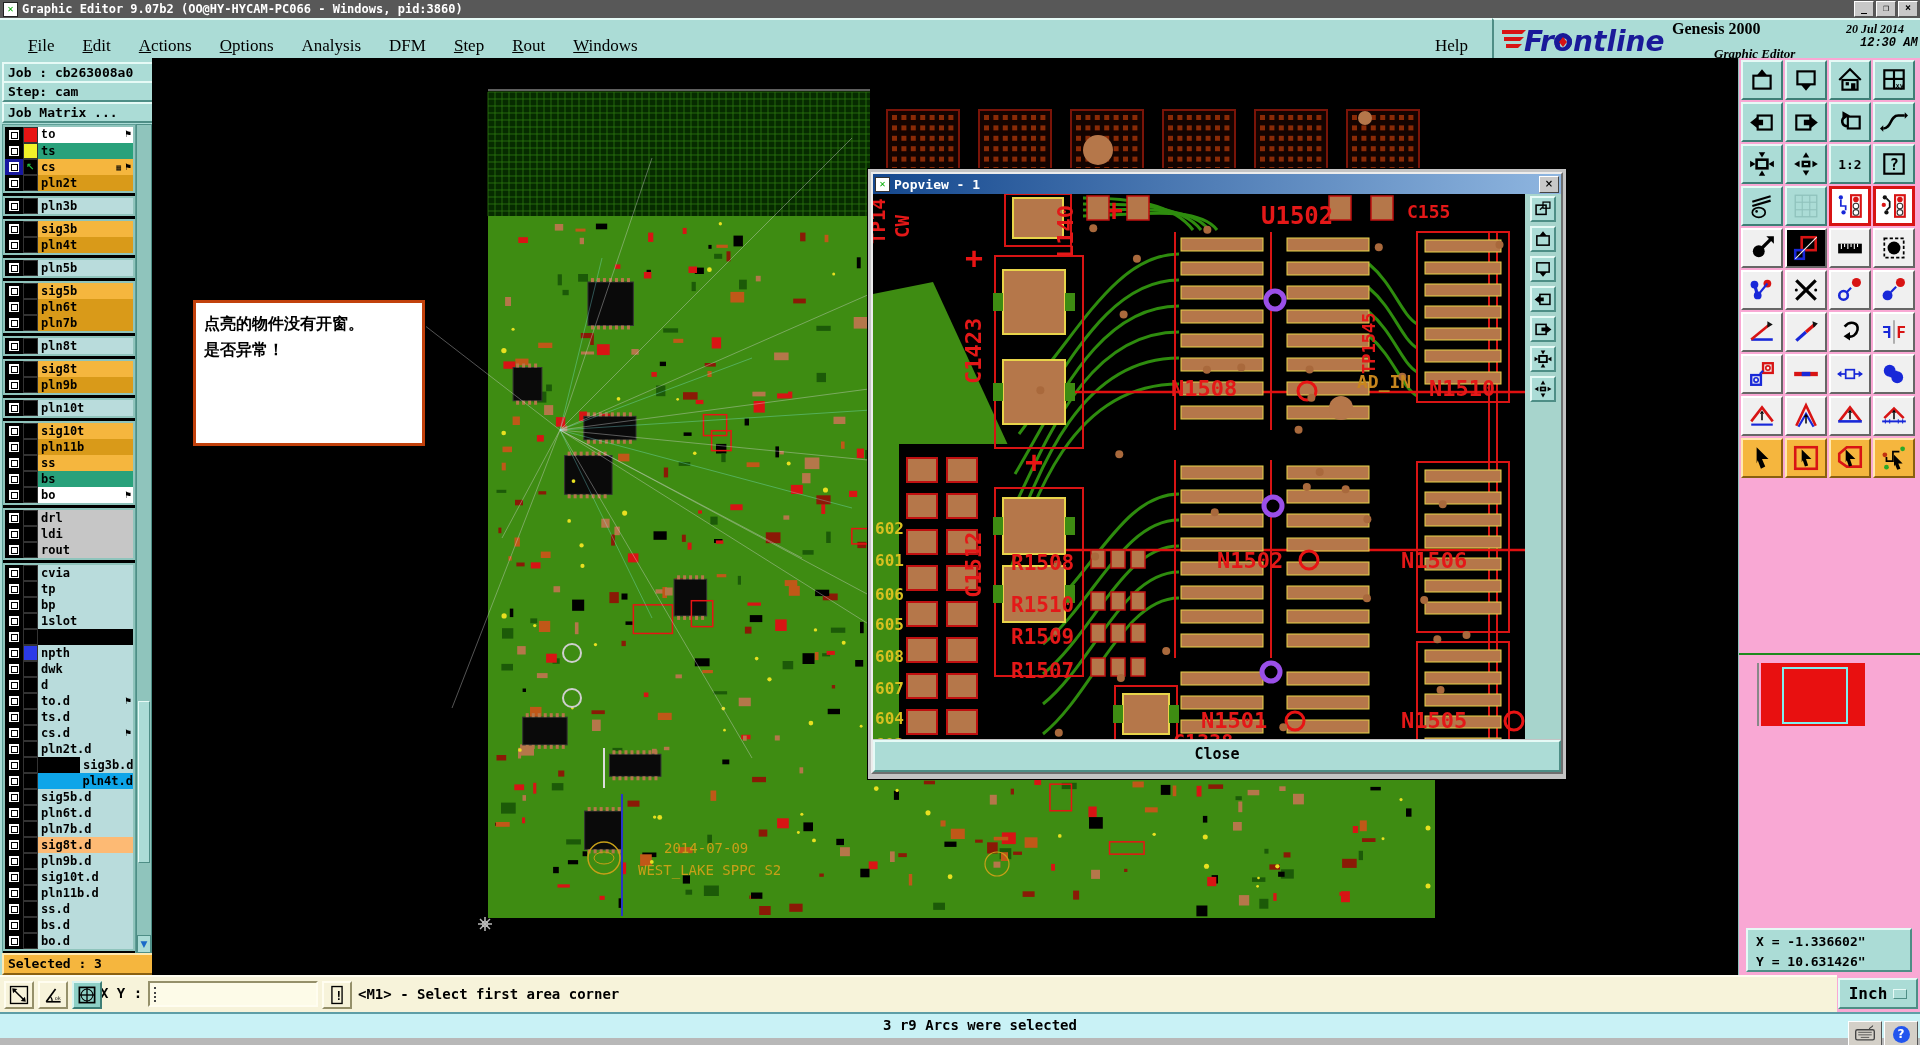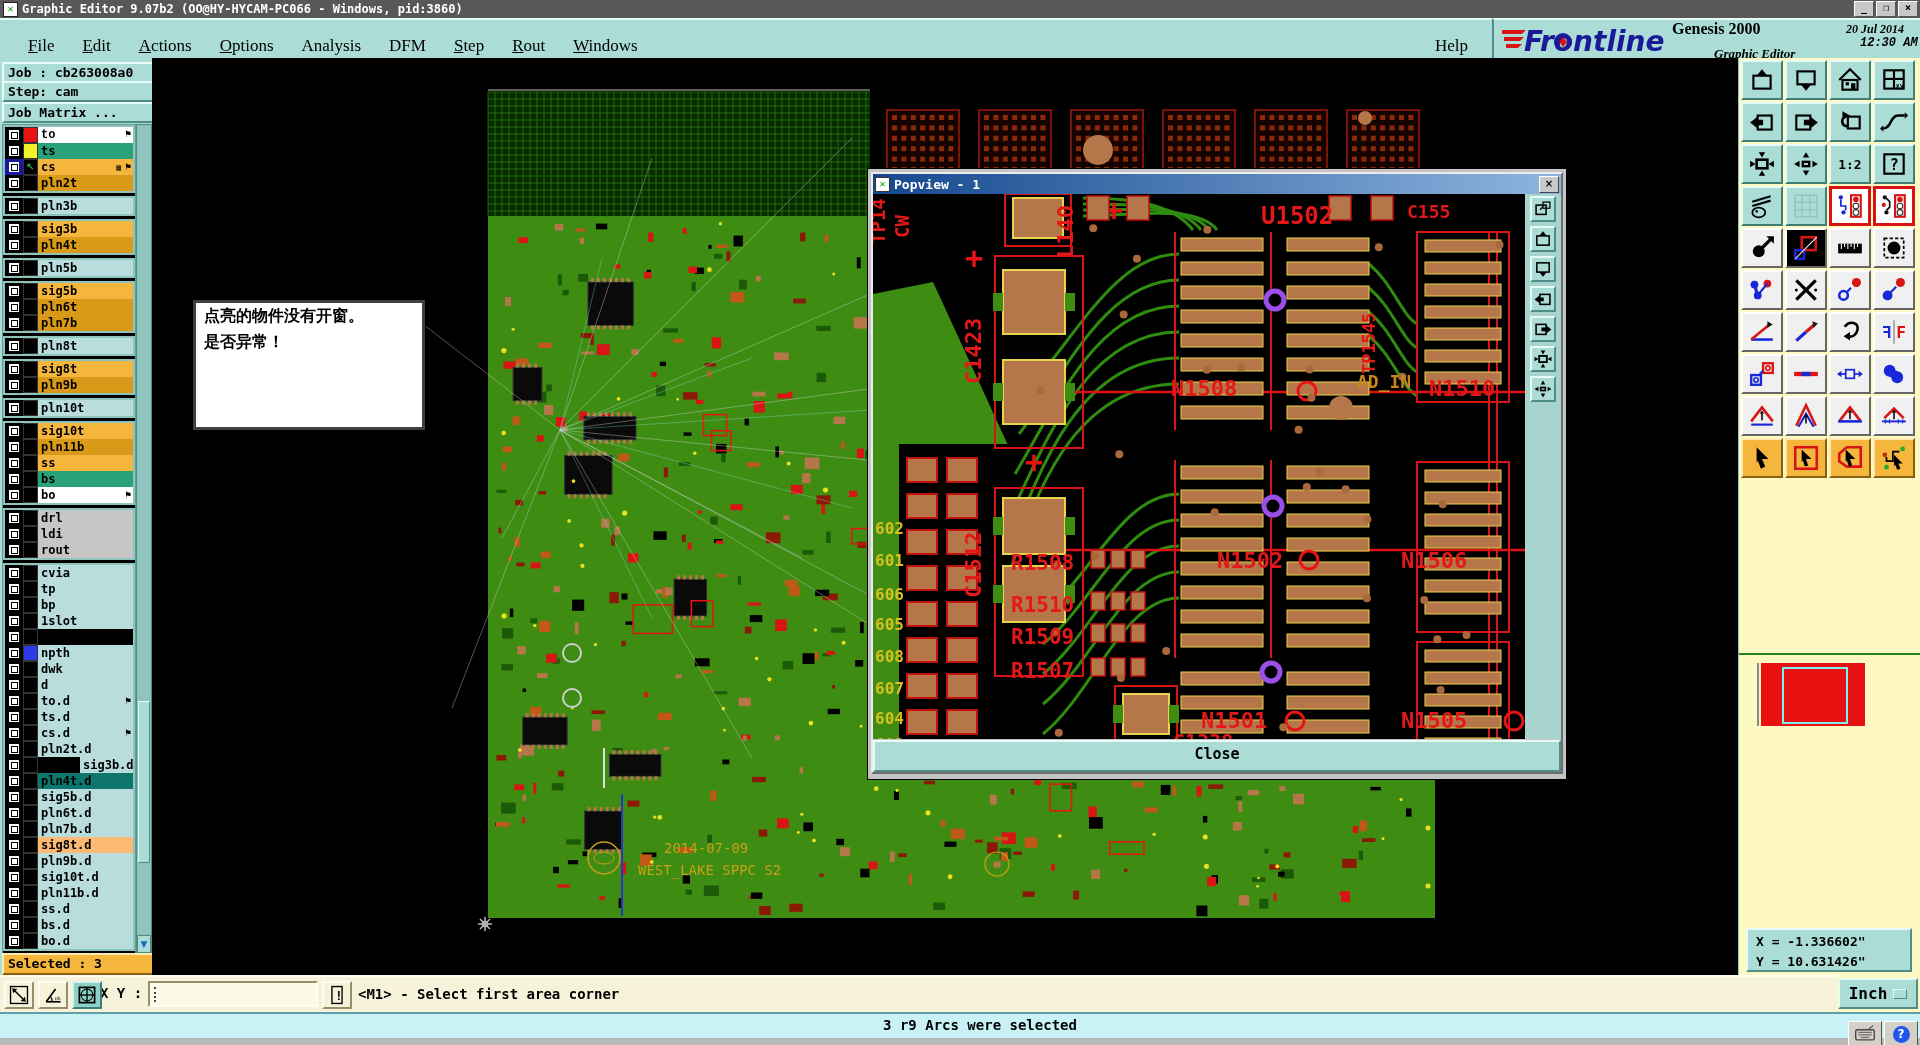--- a/index.html
+++ b/index.html
@@ -59,21 +59,21 @@
           border-top:1px solid #E6FAF6;border-left:1px solid #E6FAF6;border-right:1px solid #4E8E86;border-bottom:1px solid #4E8E86;}
   .larrow{position:absolute;left:0px;top:810px;width:12px;height:16px;background:#ABDCD6;text-align:center;
           font:9px/16px "DejaVu Sans",sans-serif;color:#1A6AC8;border:1px solid #4E8E86;}
   .selectedbar{position:absolute;left:2px;top:895px;width:144px;height:18px;background:#F5B63E;
                border-top:2px solid #FFE9B0;border-left:2px solid #FFE9B0;
                border-right:2px solid #8A6010;border-bottom:2px solid #8A6010;
                font:bold 13px/18px "DejaVu Sans Mono",monospace;padding-left:4px;}
   
   .canvas{top:58px;left:152px;width:1586px;height:917px;background:#000;}
   .msgbox{position:absolute;left:41px;top:242px;width:210px;height:124px;background:#fff;
-          border:3px solid #404040;outline:1px solid #000;padding:0 8px;
+          border:3px solid #c2410c;outline:1px solid #000;padding:8px 8px;
           font:bold 16px/26px "DejaVu Sans",sans-serif;color:#000;}
   
   .popview{top:168px;left:867px;width:700px;height:612px;background:#C4C4C4;
            border:1px solid #000;box-sizing:border-box;padding:3px;}
   .popframe{border-top:2px solid #ECECEC;border-left:2px solid #ECECEC;
             border-right:2px solid #6E6E6E;border-bottom:2px solid #6E6E6E;height:602px;box-sizing:border-box;
             display:flex;flex-direction:column;}
   .poptitle{height:20px;background:linear-gradient(90deg,#15488E,#8FB6E0);display:flex;align-items:center;flex:none;}
   .popicon{width:13px;height:13px;background:#fff;margin:0 4px 0 2px;border:1px solid #333;
            color:#0a0;font:bold 10px/11px "DejaVu Sans Mono",monospace;text-align:center;}
@@ -85,21 +85,21 @@
   .poppcb{width:652px;height:100%;background:#000;flex:none;overflow:hidden;}
   .poptools{flex:1;background:#A7D4CC;display:flex;flex-direction:column;align-items:center;padding-top:2px;gap:4px;}
   .ptool{width:26px;height:26px;background:#ABDCD6;flex:none;
          border-top:2px solid #E6FAF6;border-left:2px solid #E6FAF6;border-right:2px solid #4E8E86;border-bottom:2px solid #4E8E86;
          display:flex;align-items:center;justify-content:center;box-sizing:border-box;}
   .ptool svg{width:20px;height:20px;}
   .popclose{height:28px;flex:none;background:#ACDCD6;margin-top:1px;
             border-top:2px solid #E6FAF6;border-left:2px solid #E6FAF6;border-right:2px solid #4E8E86;border-bottom:2px solid #4E8E86;
             font:bold 15px/24px "DejaVu Sans Mono",monospace;text-align:center;}
   
-  .rightpanel{top:58px;left:1738px;width:182px;height:987px;background:#fef9c3;border-left:1px solid #8FC2BC;}
+  .rightpanel{top:58px;left:1738px;width:182px;height:987px;background:#f9a8d4;border-left:1px solid #8FC2BC;}
   .tgrid{position:absolute;left:2px;top:2px;display:grid;grid-template-columns:repeat(4,44px);grid-auto-rows:42px;}
   .tbtn{width:42px;height:40px;box-sizing:border-box;display:flex;align-items:center;justify-content:center;
         border-top:2px solid #E6FAF6;border-left:2px solid #E6FAF6;border-right:2px solid #3E7E76;border-bottom:2px solid #3E7E76;
         background:#ABDCD6;}
   .tbtn.white{background:#F0F0F0;border-top-color:#fff;border-left-color:#fff;border-right-color:#666;border-bottom-color:#666;}
   .tbtn.blackface{background:#000;border-top-color:#fff;border-left-color:#fff;border-right-color:#666;border-bottom-color:#666;}
   .tbtn.orange{background:#F5B63E;border-top-color:#FFE9B0;border-left-color:#FFE9B0;border-right-color:#8A6010;border-bottom-color:#8A6010;}
   .tbtn.redframe{background:#fff;border:3px solid #D81414;}
   .tbtn svg{width:28px;height:28px;}
   .greenline{position:absolute;left:0;top:595px;width:182px;height:2px;background:#1E8A1E;}
@@ -530,21 +530,21 @@
             <div class="swcell" style="background: rgb(0, 0, 0);"></div>
             <div class="lname" style="background: rgb(185, 220, 220); margin-left: 42px;">sig3b.d</div>
           </div>
           <div class="lrow">
             <div class="cbcell">
               <div class="cbox">
                 <i></i>
               </div>
             </div>
             <div class="swcell" style="background: rgb(0, 0, 0);"></div>
-            <div class="lname" style="background: #0f766e;">pln4t.d</div>
+            <div class="lname" style="background: #0ea5e9; text-align: right;">pln4t.d</div>
           </div>
           <div class="lrow">
             <div class="cbcell">
               <div class="cbox">
                 <i></i>
               </div>
             </div>
             <div class="swcell" style="background: rgb(0, 0, 0);"></div>
             <div class="lname" style="background: rgb(185, 220, 220);">sig5b.d</div>
           </div>

